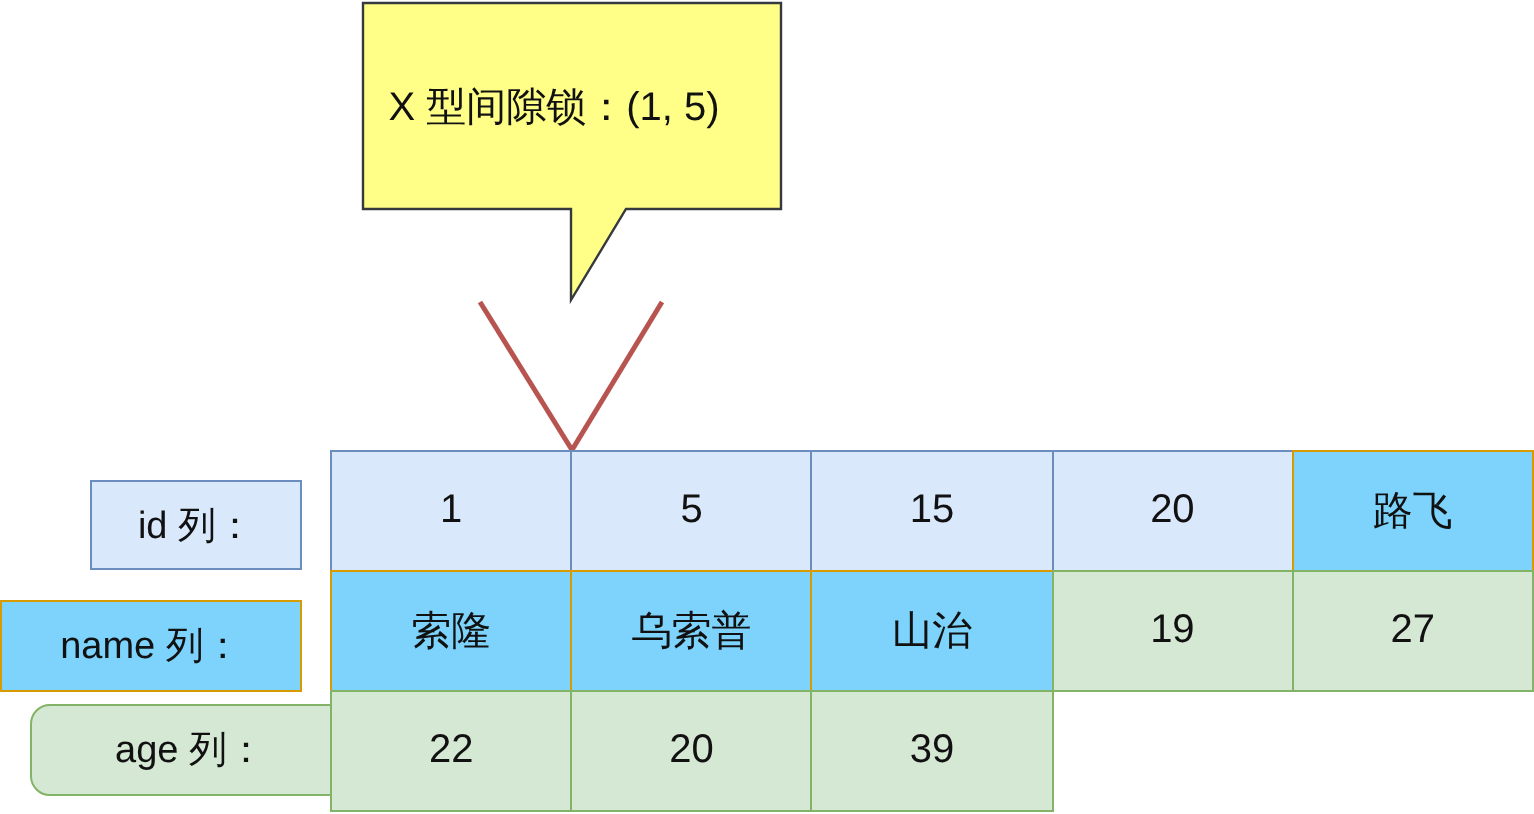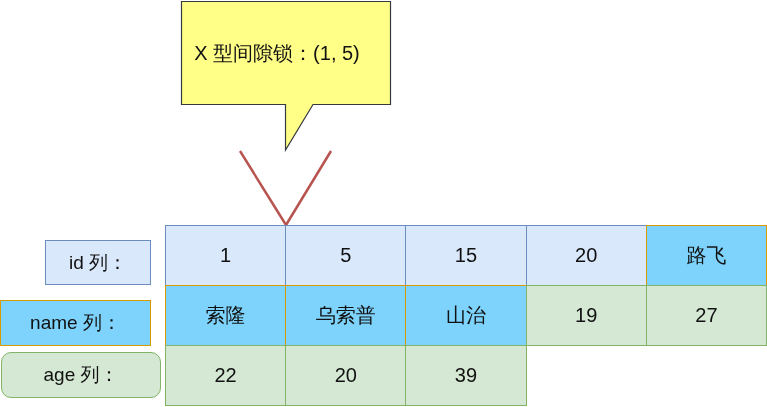--- a/index.html
+++ b/index.html
@@ -57,21 +57,21 @@
 </svg>
 <div class="callout-text">X 型间隙锁：(1, 5)</div>
 
 <svg class="lines-svg" width="767" height="407" viewBox="0 0 767 407">
   <line x1="240" y1="151" x2="286" y2="225" stroke="#b85450" stroke-width="2.5"></line>
   <line x1="331" y1="151" x2="286" y2="225" stroke="#b85450" stroke-width="2.5"></line>
 </svg>
 
 <div class="abs label-box blue" style="left:45px; top:240px; width:106px; height:45px;">id 列：</div>
 <div class="abs label-box orange" style="left:0px; top:300px; width:151px; height:46px;">name 列：</div>
-<div class="abs label-box green" style="left:1px; top:352px; width:160px; height:46px;border-radius:10px;">age 列：</div>
+<div class="abs label-box green" style="left:15px; top:352px; width:160px; height:46px;border-radius:10px;">age 列：</div>
 
 <div class="grid">
   <div class="cell blue">1</div>
   <div class="cell blue">5</div>
   <div class="cell blue">15</div>
   <div class="cell blue">20</div>
 
   <div class="cell orange">路飞</div>
   <div class="cell orange">索隆</div>
   <div class="cell orange">乌索普</div>

